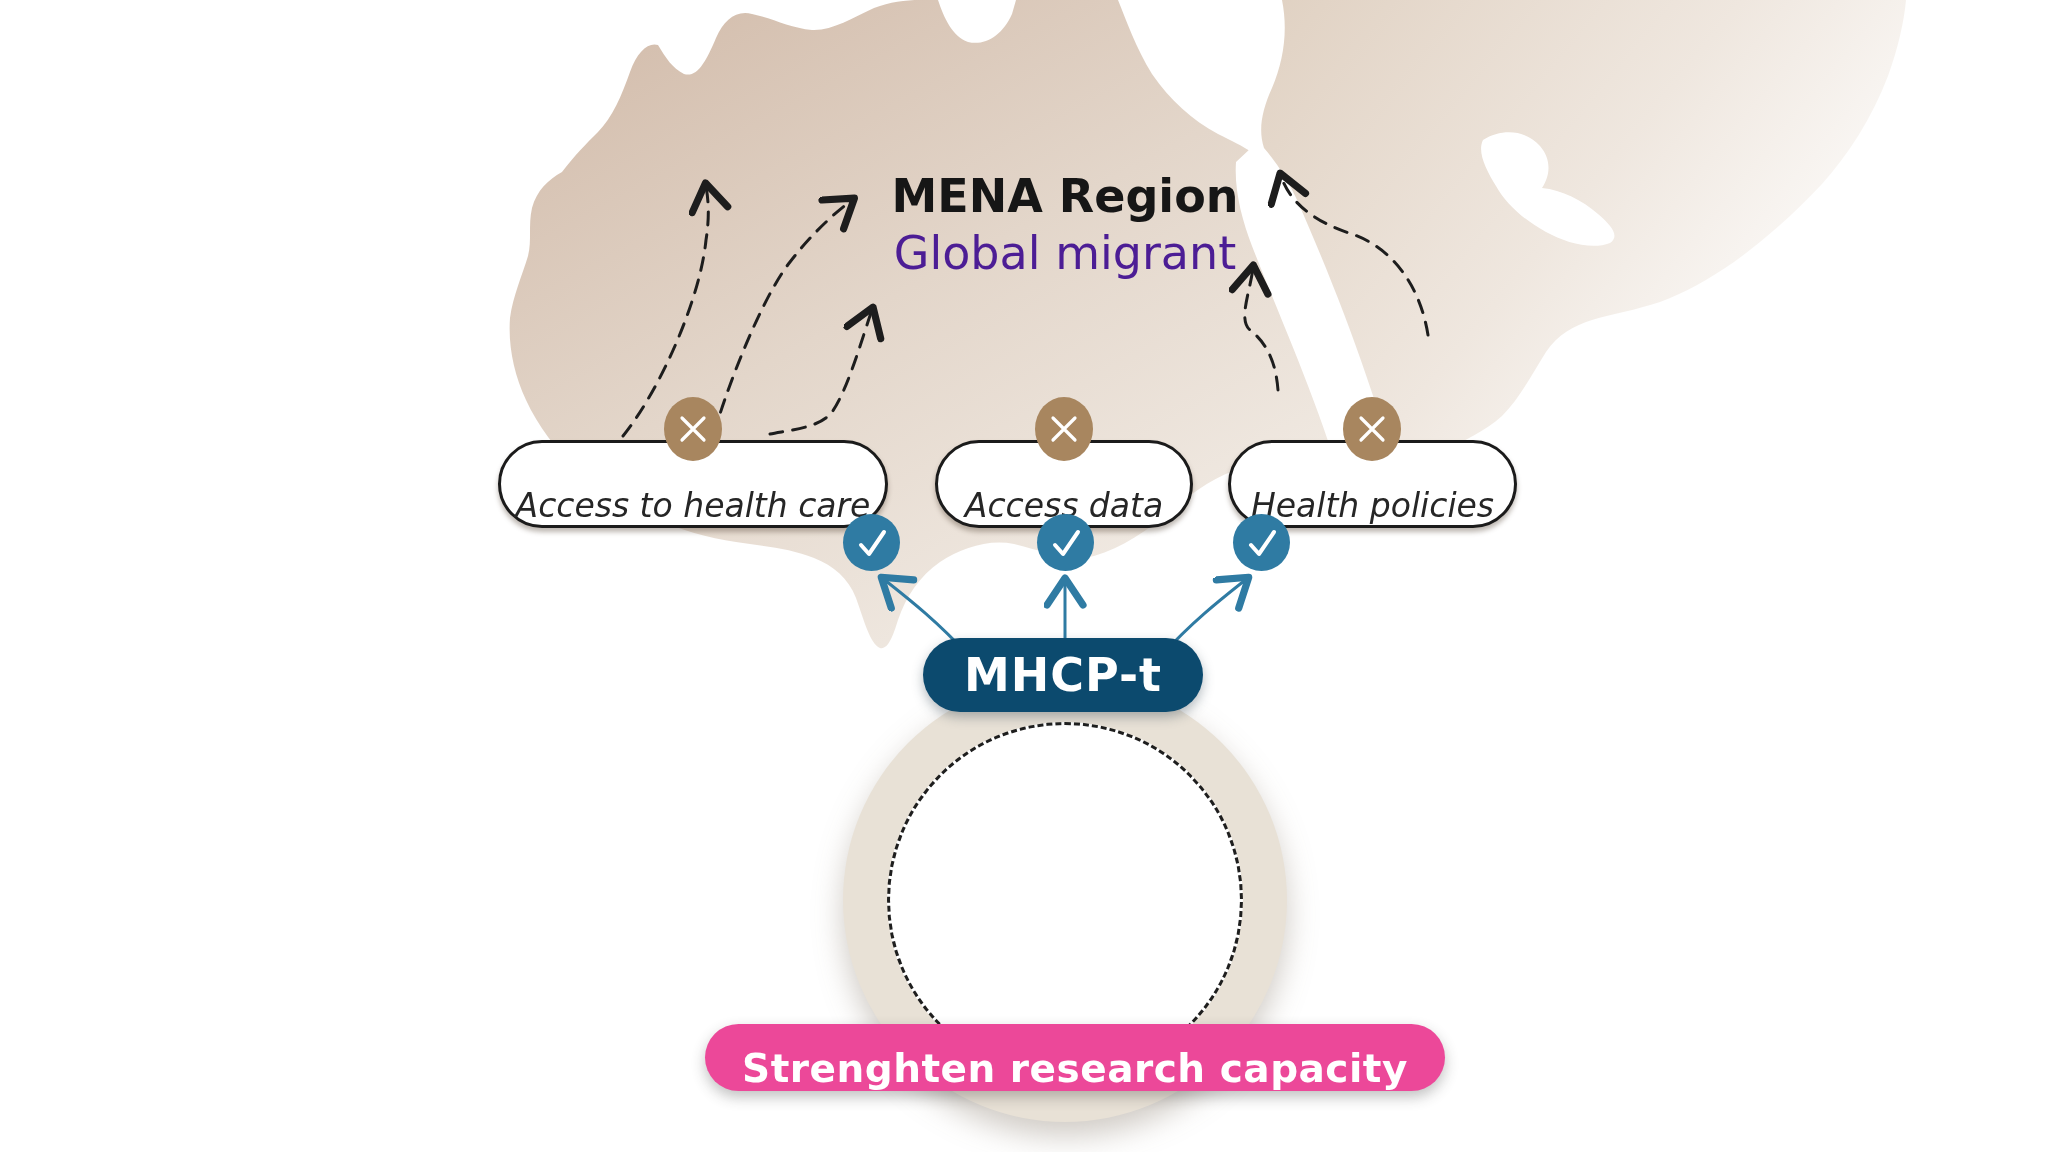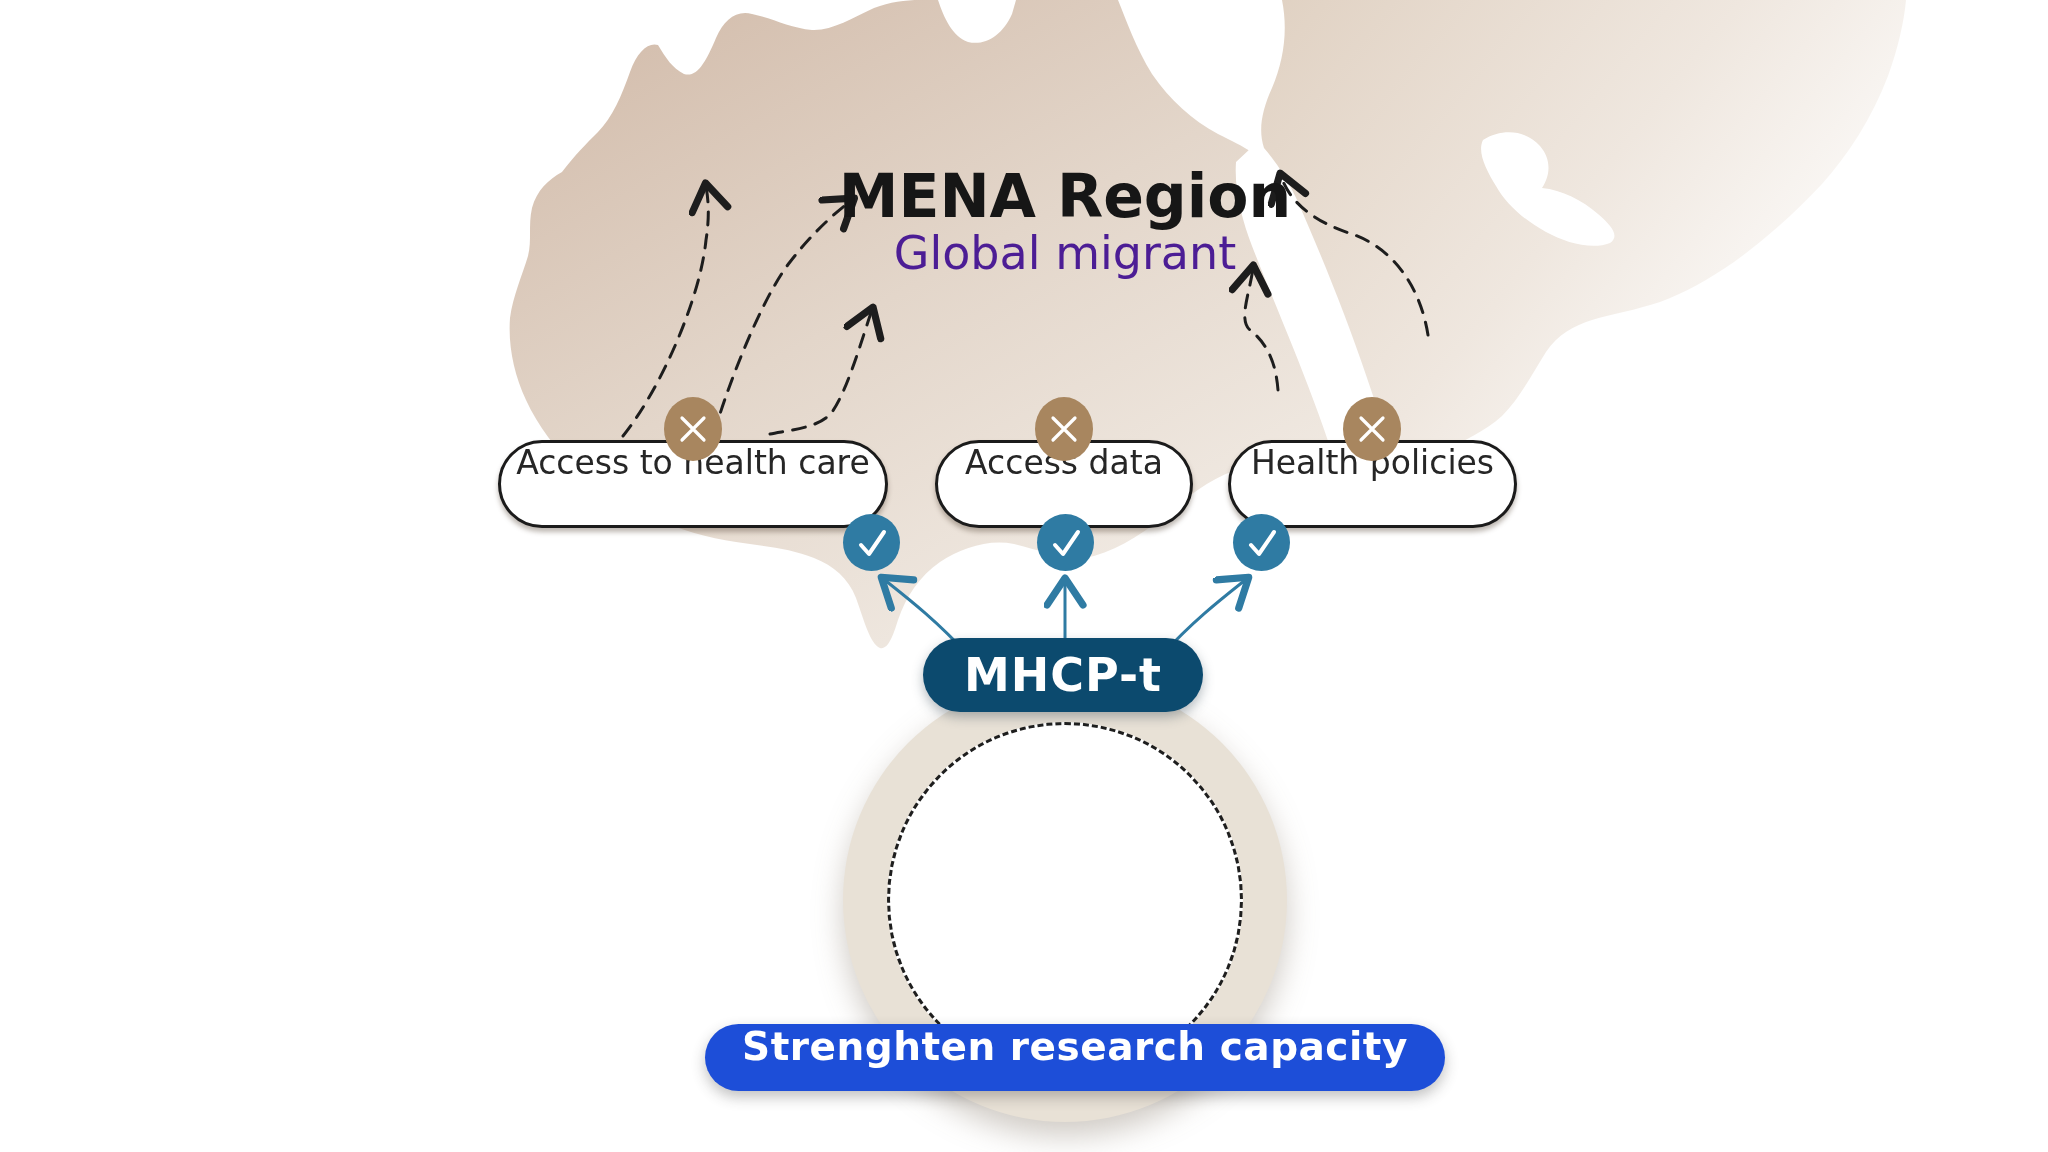--- a/index.html
+++ b/index.html
@@ -4,28 +4,28 @@
 <style>
   html,body{margin:0;padding:0;background:#ffffff;}
   .canvas{
     position:relative;width:2048px;height:1152px;overflow:hidden;background:#ffffff;
     font-family:"DejaVu Sans","Liberation Sans",sans-serif;color:#1b1b1b;
   }
   .bg-svg{position:absolute;left:0;top:0;width:2048px;height:1152px;}
 
   
   .title-block{position:absolute;left:765px;top:168px;width:600px;text-align:center;line-height:57px;}
-  .title-heading{font-size:60px;font-weight:700;color:#161616;}
+  .title-heading{font-size:46px;font-weight:700;color:#161616;}
   .title-sub{font-size:46px;font-weight:400;color:#4c1d95;}
 
   
   .topic-pill{
     position:absolute;top:440px;height:88px;border:3px solid #1b1b1b;border-radius:46px;
-    background:#ffffff;display:flex;align-items:flex-start;justify-content:center;
-    box-shadow:0 4px 5px rgba(90,75,60,.40);box-sizing:border-box;
+    background:#ffffff;display:flex;align-items:flex-end;justify-content:center;
+    box-shadow:0 4px 5px rgba(90,75,60,.40);box-sizing:border-box;font-style:italic;
   }
   .topic-pill .lbl{font-size:33px;color:#262626;white-space:nowrap;}
   .pill-1{left:498px;width:390px;}
   .pill-2{left:935px;width:258px;}
   .pill-3{left:1228px;width:289px;}
 
   
   .x-badge{
     position:absolute;width:58px;height:64px;border-radius:50%;background:#a8865f;
     display:flex;align-items:center;justify-content:center;
@@ -55,21 +55,21 @@
     background:#ffffff;border:3px dashed #1e1e1e;box-sizing:border-box;
   }
   .project-text{
     position:absolute;left:835px;top:812px;width:460px;text-align:center;
     font-size:40px;font-weight:700;line-height:56px;color:#161616;
   }
 
   
   .banner-pill{
     position:absolute;left:705px;top:1024px;width:740px;height:67px;border-radius:34px;
-    background:#1d4ed8;display:flex;align-items:flex-start;justify-content:center;
+    background:#ec4899;display:flex;align-items:flex-end;justify-content:center;
     box-shadow:0 6px 14px rgba(50,50,50,.30);
   }
   .banner-pill .lbl{font-size:39px;font-weight:700;color:#ffffff;letter-spacing:.5px;white-space:nowrap;}
 </style>
 </head>
 <body>
 
 <div class="canvas">
 
   <svg class="bg-svg" viewBox="0 0 2048 1152" aria-hidden="true">

